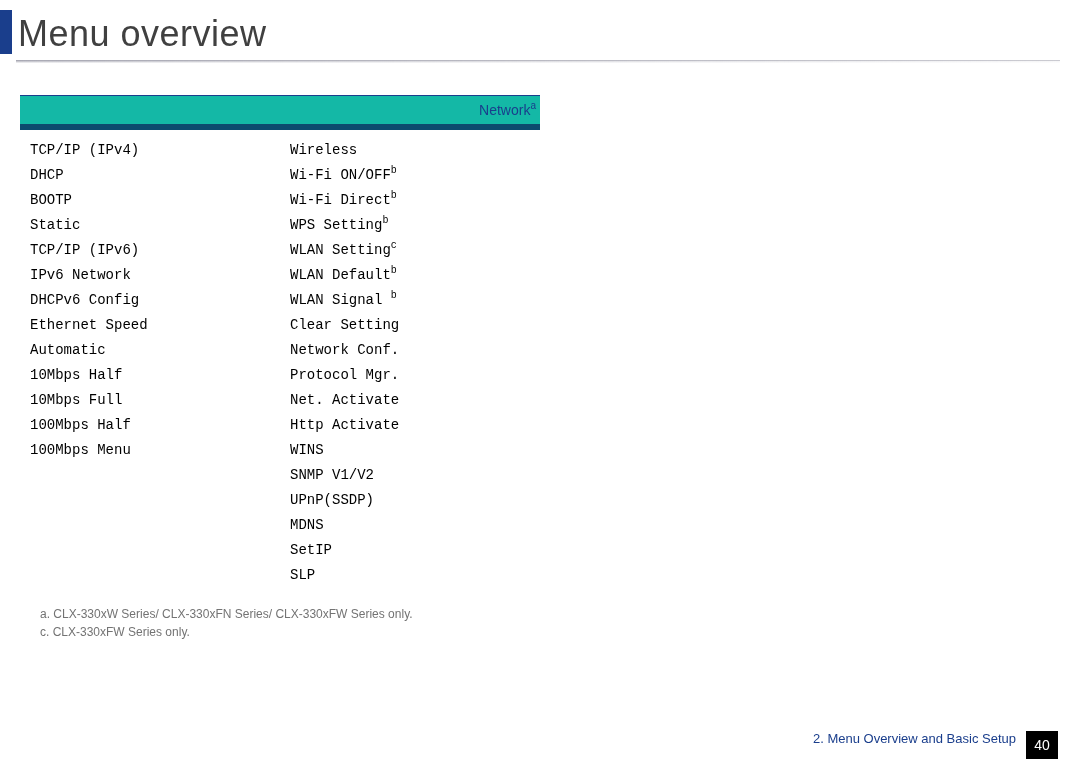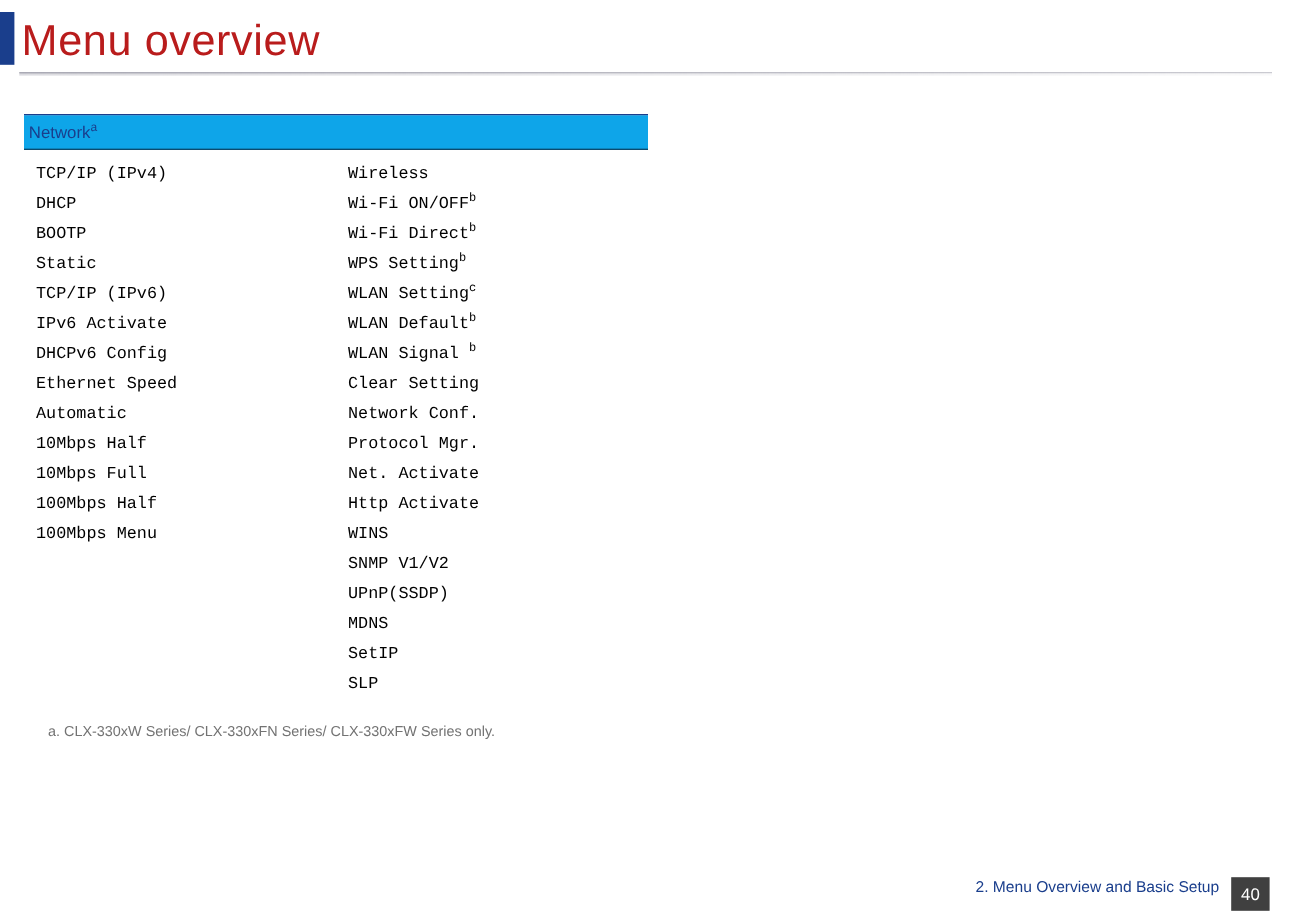--- a/index.html
+++ b/index.html
@@ -17,21 +17,21 @@
     padding: 10px 20px 0 0;
   }
   .title-accent {
     width: 12px;
     height: 44px;
     background: #1a3e8c;
   }
   .page-title {
     font-size: 36px;
     font-weight: 400;
-    color: #b91c1c;
+    color: #404040;
     padding-left: 6px;
     letter-spacing: 0.5px;
     line-height: 1;
     padding-bottom: 2px;
   }
   .title-rule {
     margin: 6px 20px 0 16px;
     height: 3px;
     background: linear-gradient(to right, rgba(100,100,120,0.35), rgba(100,100,120,0.05));
     border-top: 1px solid rgba(100,100,120,0.3);
@@ -41,27 +41,27 @@
   .table-wrap {
     margin: 32px 0 0 20px;
     width: 520px;
   }
   table {
     width: 100%;
     border-collapse: collapse;
     font-size: 14px;
   }
   thead th {
-    background: #0ea5e9;
+    background: #14b8a6;
     color: #1a3e8c;
     font-weight: 400;
-    text-align: left;
+    text-align: right;
     padding: 6px 4px;
     border-top: 1px solid #1a3e8c;
-    border-bottom: 1px solid #0c4a6e;
+    border-bottom: 6px solid #0c4a6e;
   }
   tbody td {
     vertical-align: top;
     padding: 6px 10px 6px 10px;
     width: 50%;
   }
   .lvl1 { padding-left: 0; margin: 3px 0; }
   .lvl2 { padding-left: 18px; margin: 3px 0; }
   .row { white-space: nowrap; padding: 3px 0; font-family: Liberation Mono, monospace; }
   sup { font-size: 10px; vertical-align: super; line-height: 0; }
@@ -79,21 +79,21 @@
     bottom: 4px;
     display: flex;
     align-items: flex-start;
     font-size: 13px;
     color: #1a3e8c;
   }
   .page-num {
     display: inline-flex;
     align-items: center;
     justify-content: center;
-    background: #404040;
+    background: #000000;
     color: #fff;
     width: 32px;
     height: 28px;
     margin-left: 10px;
     font-size: 14px;
   }
 </style>
 </head>
 <body>
 
@@ -113,21 +113,21 @@
       </tr>
     </thead>
     <tbody>
       <tr>
         <td id="col0">
             <div class="row lvl1"><span>TCP/IP (IPv4)</span></div>
             <div class="row lvl2"><span>DHCP</span></div>
             <div class="row lvl2"><span>BOOTP</span></div>
             <div class="row lvl2"><span>Static</span></div>
             <div class="row lvl1"><span>TCP/IP (IPv6)</span></div>
-            <div class="row lvl2"><span>IPv6 Activate</span></div>
+            <div class="row lvl2"><span>IPv6 Network</span></div>
             <div class="row lvl2"><span>DHCPv6 Config</span></div>
             <div class="row lvl1"><span>Ethernet Speed</span></div>
             <div class="row lvl2"><span>Automatic</span></div>
             <div class="row lvl2"><span>10Mbps Half</span></div>
             <div class="row lvl2"><span>10Mbps Full</span></div>
             <div class="row lvl2"><span>100Mbps Half</span></div>
             <div class="row lvl2"><span>100Mbps Menu</span></div>
           </td>
         <td id="col1">
             <div class="row lvl1"><span>Wireless</span></div>
@@ -147,19 +147,20 @@
             <div class="row lvl2"><span>UPnP(SSDP)</span></div>
             <div class="row lvl2"><span>MDNS</span></div>
             <div class="row lvl2"><span>SetIP</span></div>
             <div class="row lvl2"><span>SLP</span></div>
           </td>
       </tr>
     </tbody>
   </table>
   <div class="footnotes" id="footnotes">
       <div>a. CLX-330xW Series/ CLX-330xFN Series/ CLX-330xFW Series only.</div>
+      <div>c. CLX-330xFW Series only.</div>
     </div>
 </div>
 
 <div class="footer">
   <span>2. Menu Overview and Basic Setup</span>
   <span class="page-num">40</span>
 </div>
 
 </body></html>

